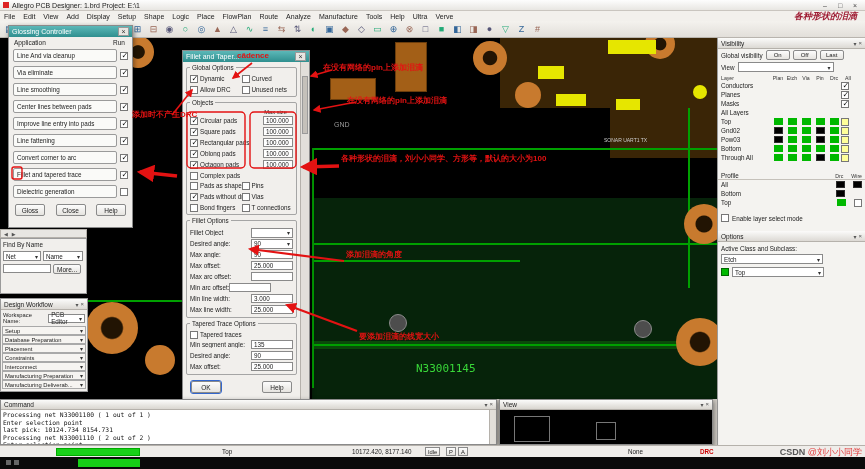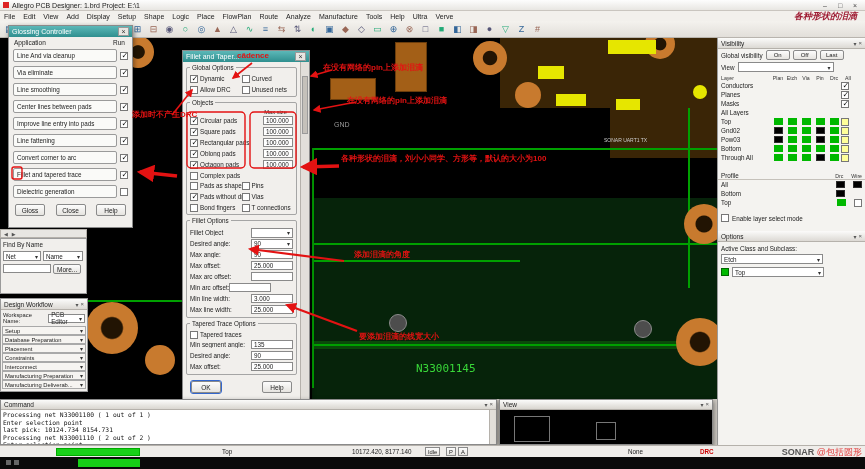--- a/index.html
+++ b/index.html
@@ -809,22 +809,22 @@
   <span class="st drc" style="left:700px">DRC</span>
 </div>
 
 <div class="bottombar">
   <span class="bb-dot" style="left:6px"></span>
   <span class="bb-dot" style="left:14px"></span>
   <div class="bb-prog"></div>
 </div>
 
 <div class="watermark">
-  <span class="wm-brand">SONAR</span>
-  <span class="wm-user">@包括圆形</span>
+  <span class="wm-brand">CSDN</span>
+  <span class="wm-user">@刘小小同学</span>
 </div>
 
 <svg class="overlay" width="865" height="469" xmlns="http://www.w3.org/2000/svg">
   <defs>
     <marker id="ah" viewBox="0 0 8 8" refX="6.5" refY="4" markerWidth="5" markerHeight="5" orient="auto">
       <path d="M0,0 L8,4 L0,8 Z" fill="#e31212"></path>
     </marker>
   </defs>
   <line x1="252" y1="63" x2="233" y2="78" stroke="#e31212" stroke-width="1.6" marker-end="url(#ah)"></line>
   <line x1="332" y1="70" x2="311" y2="76" stroke="#e31212" stroke-width="1.6" marker-end="url(#ah)"></line>
@@ -836,14 +836,14 @@
   <line x1="357" y1="331" x2="287" y2="305" stroke="#e31212" stroke-width="2.2" marker-end="url(#ah)"></line>
   <rect x="187" y="112" width="58" height="56" rx="4" fill="none" stroke="#e31212" stroke-width="1.4"></rect>
   <rect x="250" y="112" width="46" height="56" rx="4" fill="none" stroke="#e31212" stroke-width="1.4"></rect>
   <rect x="12" y="167" width="10" height="12" rx="2" fill="none" stroke="#e31212" stroke-width="1.4"></rect>
 </svg>
 <div class="ann" style="left:237px;top:51px">cādence</div>
 <div class="ann" style="left:323px;top:62px">在没有网络的pin上添加泪滴</div>
 <div class="ann" style="left:347px;top:95px">在没有网络的pin上添加泪滴</div>
 <div class="ann" style="left:132px;top:109px">添加时不产生DRC</div>
 <div class="ann" style="left:341px;top:153px">各种形状的泪滴，刘小小同学、方形等，默认的大小为100</div>
-<div class="ann" style="left:354px;top:249px">添加泪滴的角度</div>
+<div class="ann" style="left:346px;top:249px">添加泪滴的角度</div>
 <div class="ann" style="left:359px;top:331px">要添加泪滴的线宽大小</div>
 
 </body></html>

